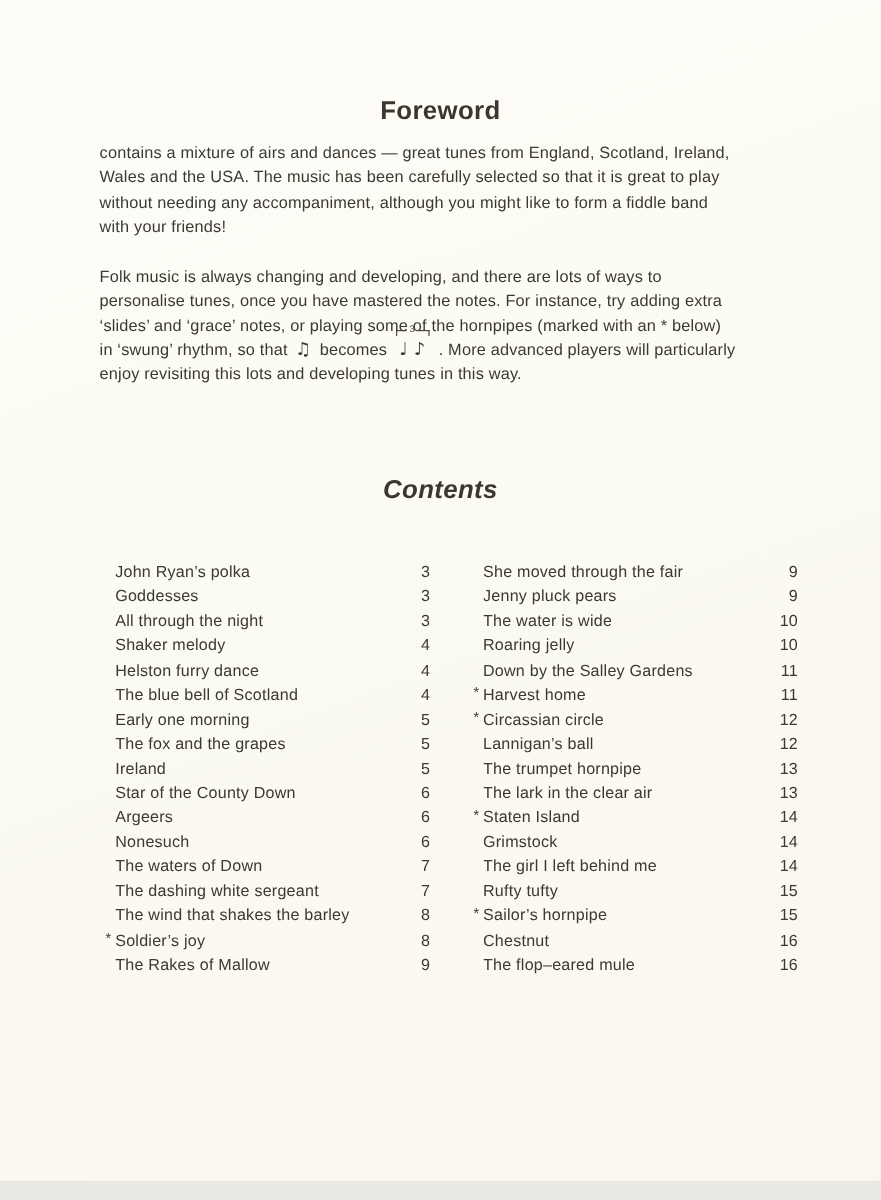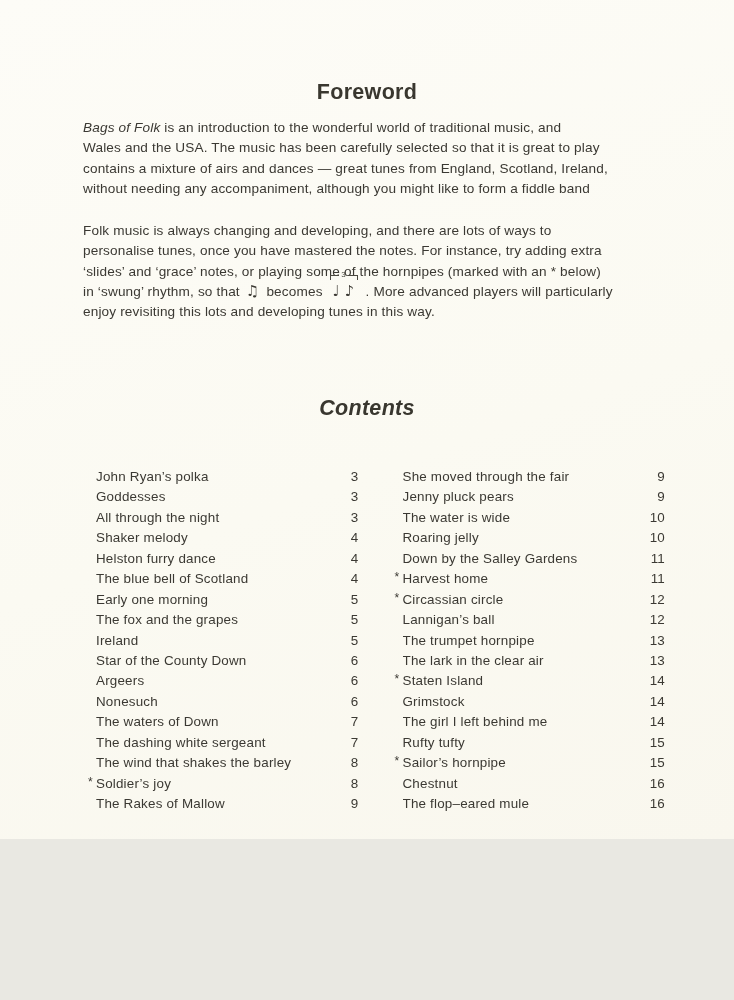--- a/index.html
+++ b/index.html
@@ -3,21 +3,21 @@
 <meta charset="utf-8">
 <style>
   html,body{margin:0;padding:0;}
   body{
     width:734px;height:1000px;
     font-family:"Liberation Sans","DejaVu Sans",sans-serif;
     color:#3b3933;
     background:#e9e8e2;
   }
   .sheet{
-    position:relative;width:734px;height:839px;overflow:hidden;
+    position:relative;width:734px;height:984px;overflow:hidden;
     background:linear-gradient(160deg,#fdfcf7 0%,#fbfaf2 55%,#f9f7ee 100%);
   }
   .heading{
     position:absolute;left:0;width:734px;margin:0;
     text-align:center;
     font-size:21.5px;font-weight:600;letter-spacing:.3px;color:#39372f;
   }
   .fw{top:80px;}
   .ct{top:396px;font-style:italic;}
   .para{
@@ -66,24 +66,24 @@
   .toc .pg{flex:0 0 auto;min-width:18px;text-align:right;}
 </style>
 </head>
 <body>
 
 <div class="sheet">
 
   <h1 class="heading fw">Foreword</h1>
 
   <div class="para p1">
-    <div class="line"><i>Bags of Folk</i><span> is an introduction to the wonderful world of traditional music, and</span></div>
+    <div class="line">contains a mixture of airs and dances — great tunes from England, Scotland, Ireland,</div>
     <div class="line">Wales and the USA. The music has been carefully selected so that it is great to play</div>
-    <div class="line">contains a mixture of airs and dances — great tunes from England, Scotland, Ireland,</div>
     <div class="line">without needing any accompaniment, although you might like to form a fiddle band</div>
+    <div class="line">with your friends!</div>
   </div>
 
   <div class="para p2">
     <div class="line">Folk music is always changing and developing, and there are lots of ways to</div>
     <div class="line">personalise tunes, once you have mastered the notes. For instance, try adding extra</div>
     <div class="line">‘slides’ and ‘grace’ notes, or playing some of the hornpipes (marked with an * below)</div>
     <div class="line">
       <span>in ‘swung’ rhythm, so that</span><span class="music straight">♫</span><span>becomes</span><span class="triplet"><span class="tri-bracket">
             <i class="tb l"></i>
             <b class="tb3">3</b>

